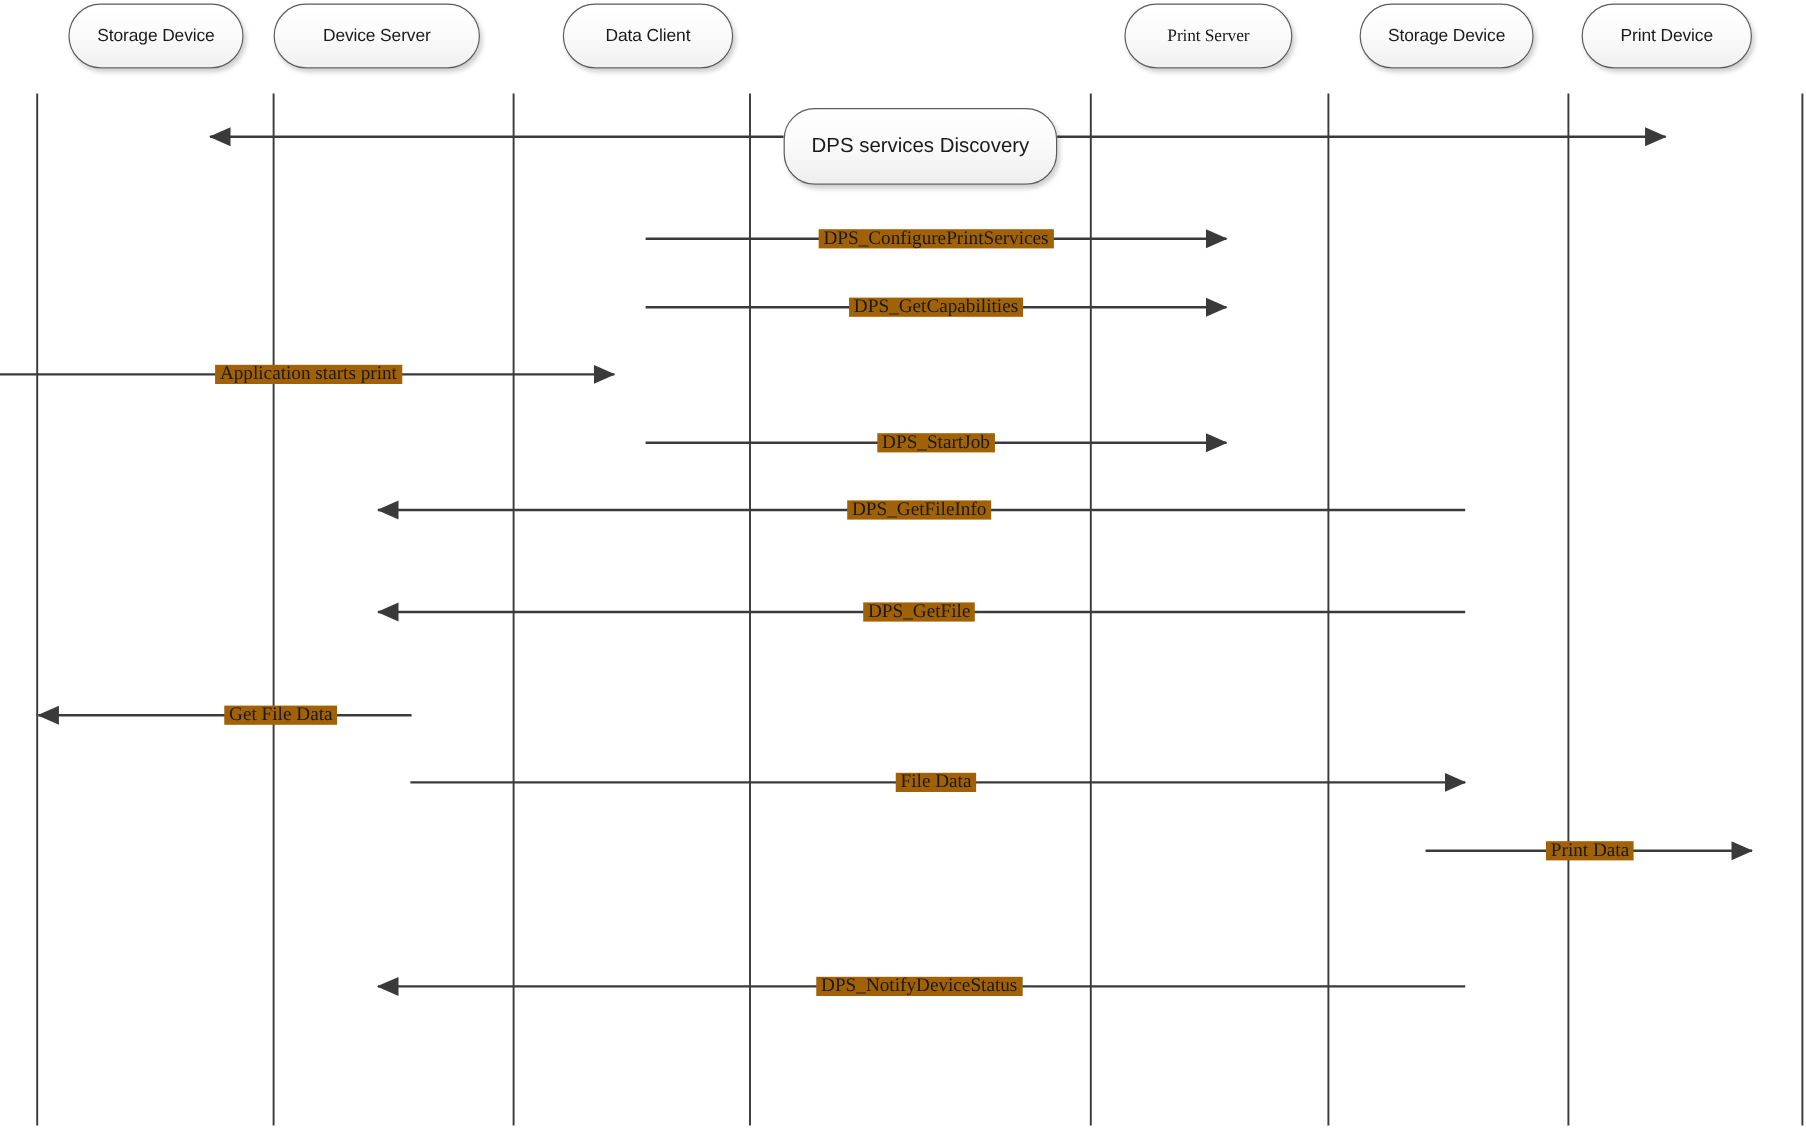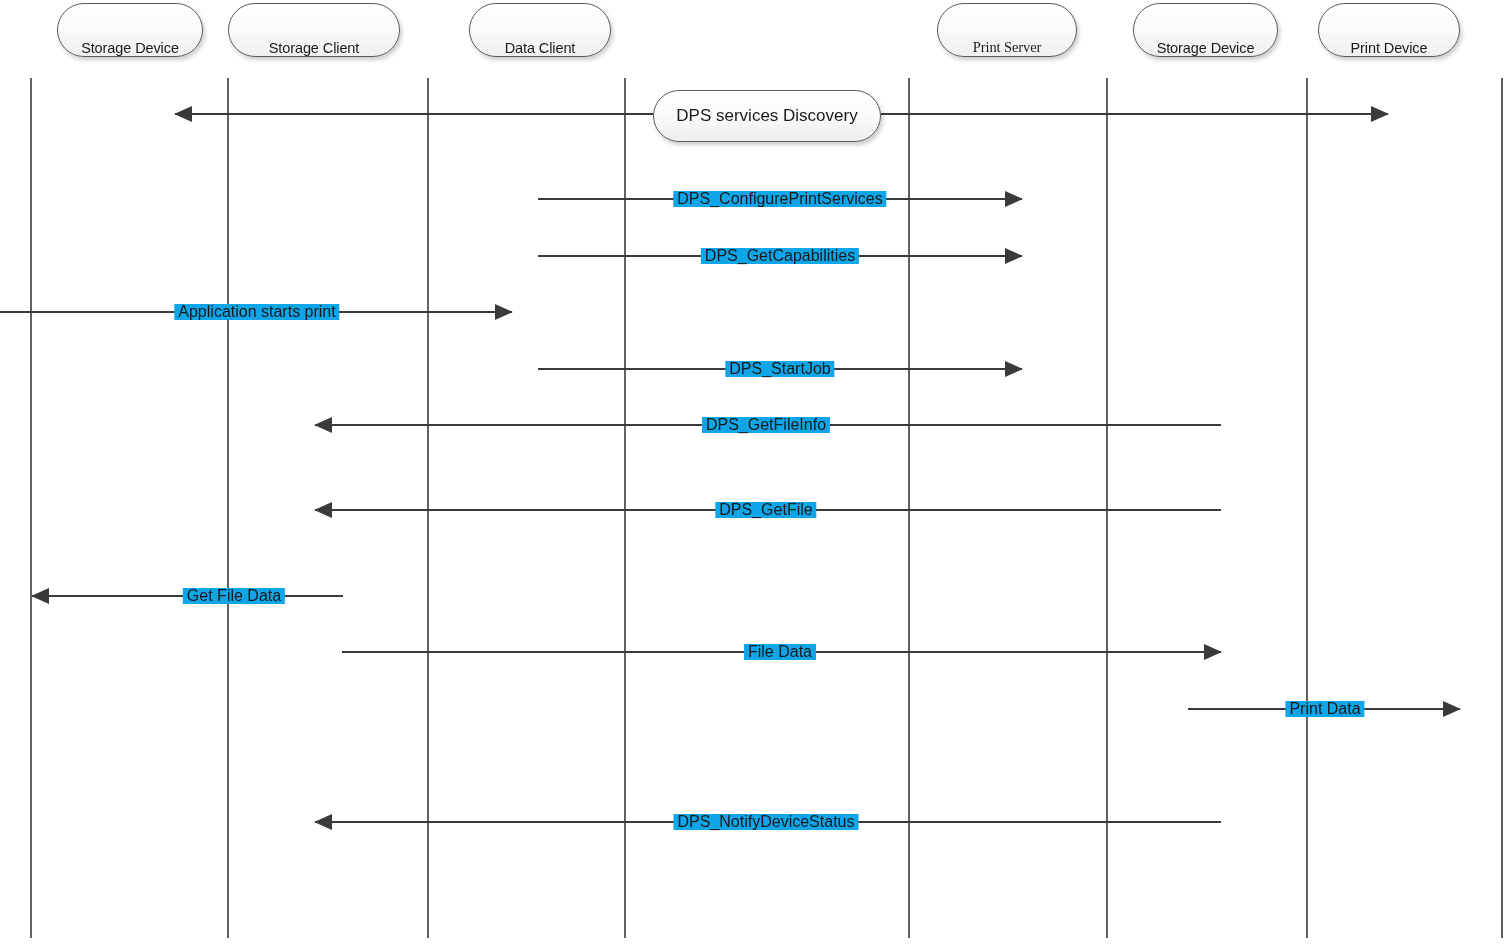--- a/index.html
+++ b/index.html
@@ -30,21 +30,21 @@
   
   .pill {
     position: absolute;
     box-sizing: border-box;
     height: 54px;
     border: 1px solid #5b5b5b;
     border-radius: 27px;
     background: linear-gradient(to bottom, #ffffff 0%, #fbfbfb 45%, #f0f0f0 100%);
     box-shadow: 2px 3px 4px rgba(0,0,0,0.20);
     display: flex;
-    align-items: flex-end;
+    align-items: center;
     justify-content: center;
     color: #1a1a1a;
     font-size: 14.5px;
     font-family: "Liberation Sans", "DejaVu Sans", sans-serif;
     white-space: nowrap;
     letter-spacing: -0.1px;
   }
   
   .note-box {
     position: absolute;
@@ -59,25 +59,25 @@
     color: #1a1a1a;
     font-size: 17px;
     font-family: "Liberation Sans", "DejaVu Sans", sans-serif;
     white-space: nowrap;
     z-index: 5;
   }
   
   .msg-label {
     position: absolute;
     transform: translate(-50%, -50%);
-    background: #0ea5e9;
+    background: #a16207;
     padding: 0 4px;
     color: #1a1a1a;
     font-size: 16px;
-    font-family: Liberation Sans, sans-serif;
+    font-family: Liberation Serif, serif;
     white-space: nowrap;
     line-height: 1;
     z-index: 4;
   }
   .msg-label.small {
     font-size: 16px;
   }
 </style>
 </head>
 <body>
@@ -117,37 +117,37 @@
         <line x1="1188" x2="1460" y1="709" y2="709" stroke="#3a3a3a" stroke-width="2" marker-end="url(#arrow-right)"></line>
         <line x1="315" x2="1221" y1="822" y2="822" stroke="#3a3a3a" stroke-width="2" marker-start="url(#arrow-left)"></line>
       </g>
   </svg>
 
   <div id="participants-layer">
       <div class="pill" style="left: 57px; top: 3px; width: 146px;">
         <span>Storage Device</span>
       </div>
       <div class="pill" style="left: 228px; top: 3px; width: 172px;">
-        <span>Storage Client</span>
+        <span>Device Server</span>
       </div>
       <div class="pill" style="left: 469px; top: 3px; width: 142px;">
         <span>Data Client</span>
       </div>
       <div class="pill" style="left: 937px; top: 3px; width: 140px; font-family: Liberation Serif, serif;">
         <span>Print Server</span>
       </div>
       <div class="pill" style="left: 1133px; top: 3px; width: 145px;">
         <span>Storage Device</span>
       </div>
       <div class="pill" style="left: 1318px; top: 3px; width: 142px;">
         <span>Print Device</span>
       </div>
     </div>
   <div id="notes-layer">
-      <div class="note-box" style="left: 653px; top: 90px; width: 228px; height: 52px;">
+      <div class="note-box" style="left: 653px; top: 90px; width: 228px; height: 64px;">
         <span>DPS services Discovery</span>
       </div>
     </div>
   <div id="labels-layer">
       <div class="msg-label" style="left: 780px; top: 199px;">DPS_ConfigurePrintServices</div>
       <div class="msg-label" style="left: 780px; top: 256px; text-align: right;">DPS_GetCapabilities</div>
       <div class="msg-label small" style="left: 257px; top: 312px;">Application starts print</div>
       <div class="msg-label" style="left: 780px; top: 369px;">DPS_StartJob</div>
       <div class="msg-label" style="left: 766px; top: 425px;">DPS_GetFileInfo</div>
       <div class="msg-label" style="left: 766px; top: 510px;">DPS_GetFile</div>

